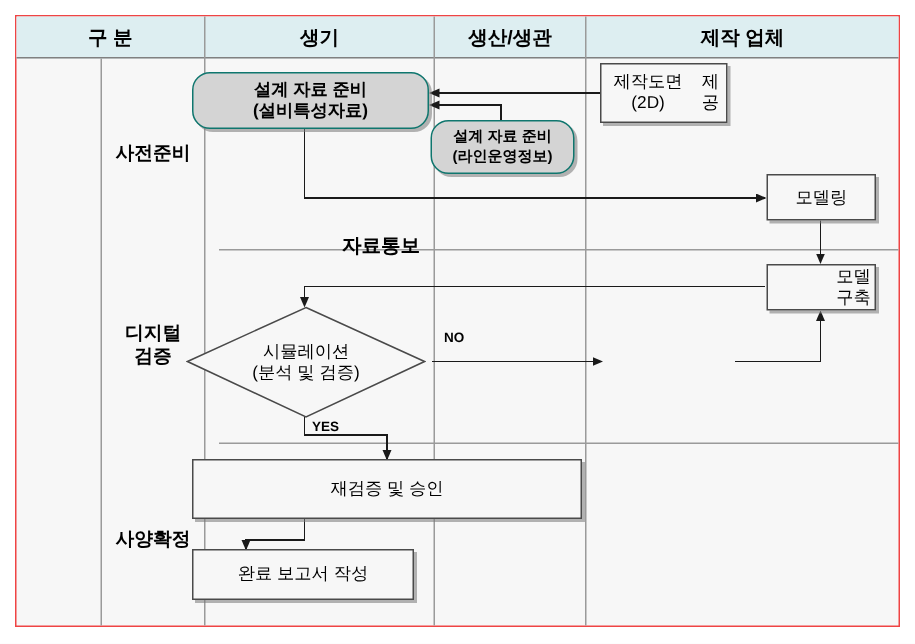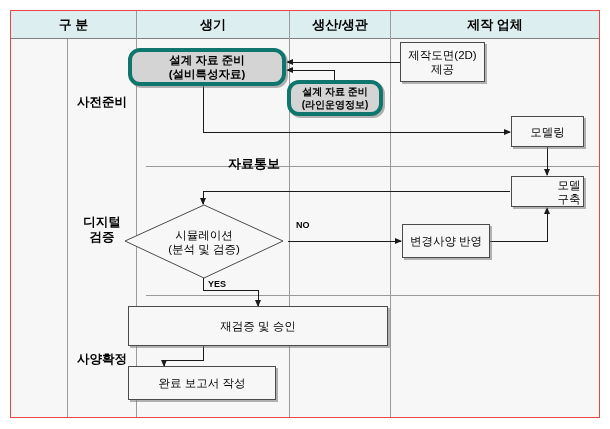--- a/index.html
+++ b/index.html
@@ -98,21 +98,21 @@
     color: #000;
     line-height: 14px;
   }
   .rect {
     background: #f7f7f7;
     border: 1px solid #4a4a4a;
     box-shadow: 2px 2px 0 rgba(120,120,120,0.55);
   }
   .round {
     background: #d4d4d4;
-    border: 4px solid #0f766e;
+    border: 1px solid #0f766e;
     border-radius: 12px;
     box-shadow: 2px 2px 0 rgba(120,120,120,0.55);
     font-weight: bold;
   }
   .diamond-wrap {
     position: absolute;
   }
   .diamond-wrap svg {
     display: block;
   }
@@ -214,36 +214,33 @@
   <div class="node round" style="left:128px;top:48px;width:158px;height:38px;flex-direction:column;">
     <div>설계 자료 준비</div>
     <div>(설비특성자료)</div>
   </div>
 
   <div class="node round" style="left:287px;top:80px;width:96px;height:36px;flex-direction:column;font-size:10px;line-height:13px;">
     <div>설계 자료 준비</div>
     <div>(라인운영정보)</div>
   </div>
 
-  <div class="node rect" style="left:400px;top:42px;width:85px;height:40px;flex-direction:column;">
+  <div class="node rect" style="left:400px;top:42px;width:85px;height:40px;flex-direction:row;">
     <div>제작도면(2D)</div>
     <div>제공</div>
   </div>
 
   <div class="node rect" style="left:511px;top:116px;width:73px;height:31px;">
     <div>모델링</div>
   </div>
 
   <div class="node rect" style="left:511px;top:176px;width:73px;height:31px;padding-left:43px;">
     <div>모델 구축</div>
   </div>
 
-  <div class="node rect" style="left:402px;top:224px;width:88px;height:34px;">
-    <div>변경사양 반영</div>
-  </div>
 
   <div class="diamond-wrap" style="left:124px;top:204px;width:160px;height:75px;">
     <svg width="160" height="75">
       <polygon points="80,1 159,37 80,74 1,37" fill="#f7f7f7" stroke="#4a4a4a" stroke-width="1"></polygon>
     </svg>
     <div class="diamond-text" style="flex-direction:column;">
       <div>시뮬레이션</div>
       <div>(분석 및 검증)</div>
     </div>
   </div>

